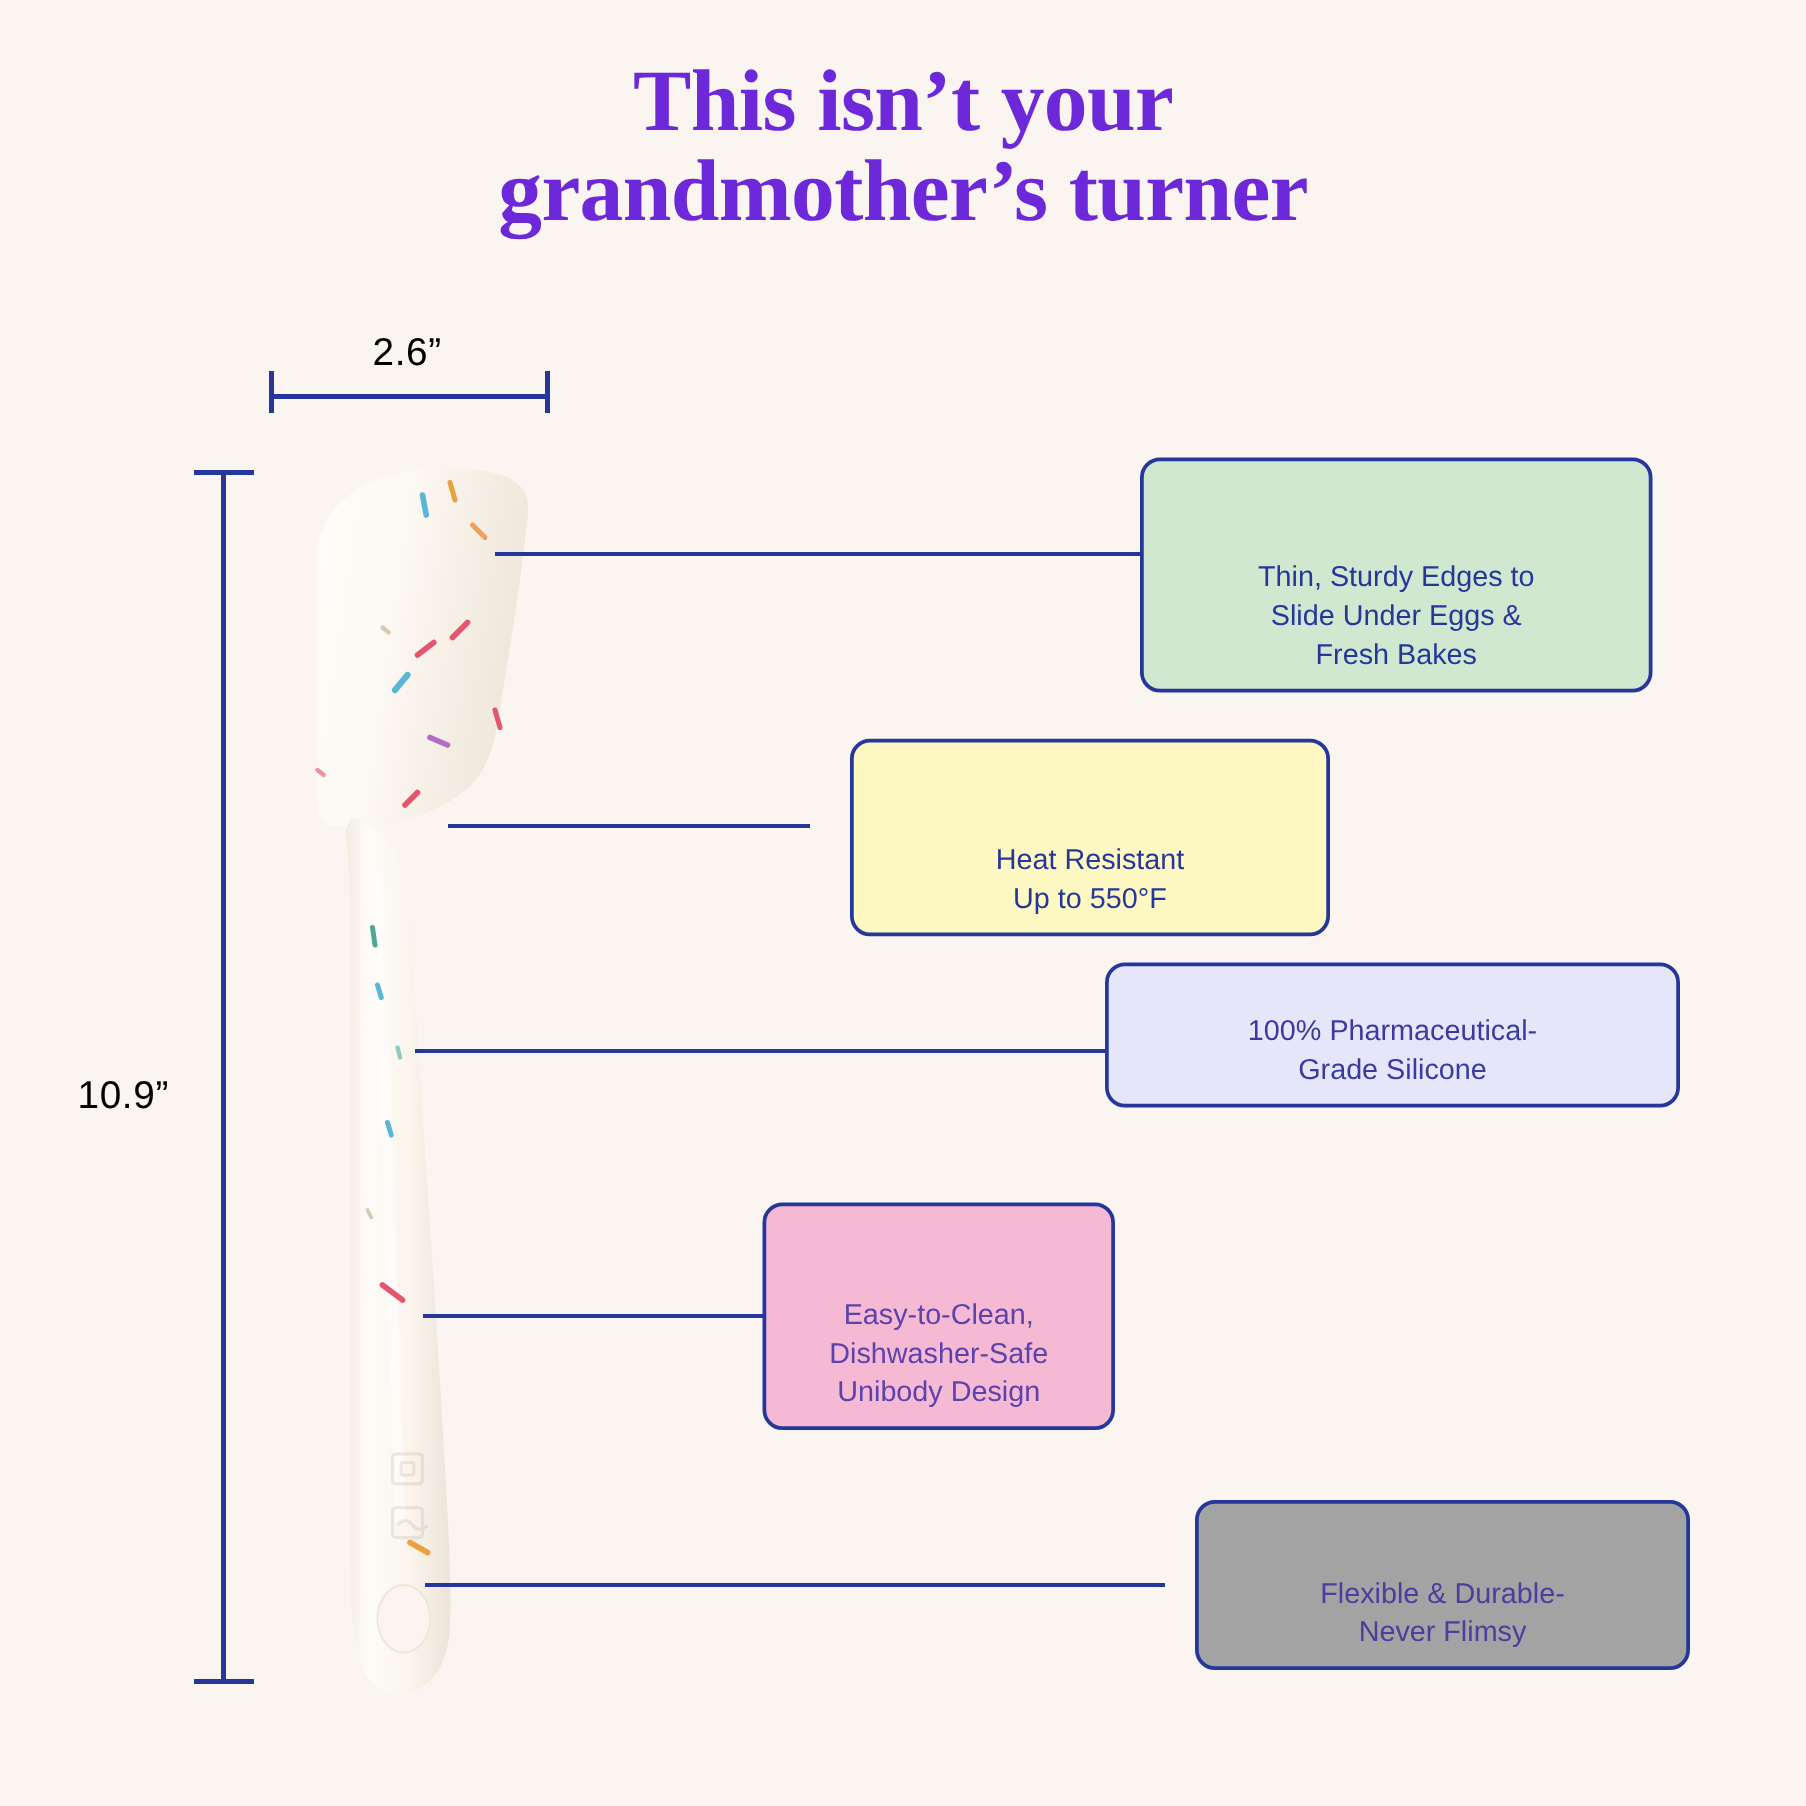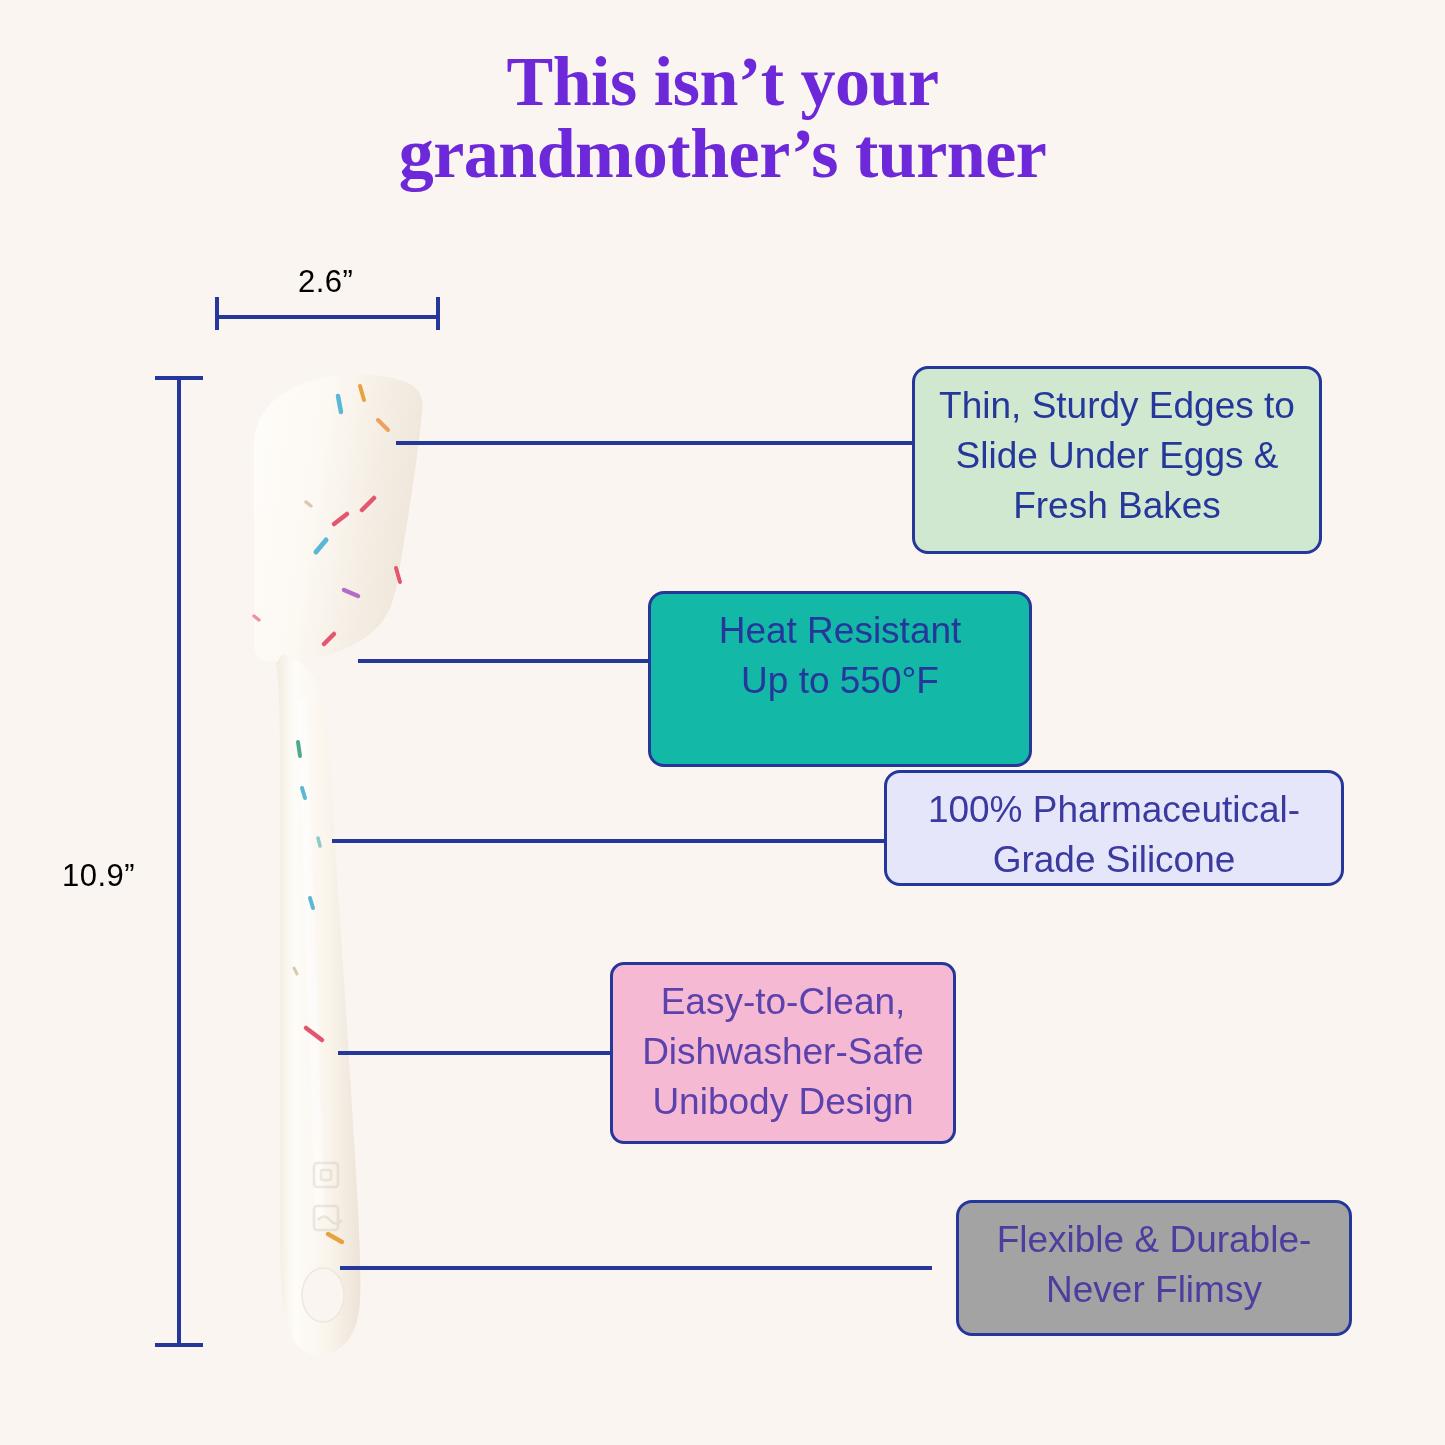--- a/index.html
+++ b/index.html
@@ -65,47 +65,47 @@
     width: 250px;
     height: 1000px;
   }
 
   
   .callout {
     position: absolute;
     border: 3px solid #25379B;
     border-radius: 16px;
     display: flex;
-    align-items: flex-start;
+    align-items: flex-end;
     justify-content: center;
     text-align: center;
     font-family: "Liberation Sans", sans-serif;
-    font-size: 37px;
+    font-size: 23px;
     line-height: 1.35;
     font-weight: 400;
     padding: 12px 18px;
   }
   .callout .ctext { display: block; }
   .callout .ctext span { display: block; white-space: nowrap; }
 
   #callout-edges {
     left: 912px;  top: 366px;  width: 410px;  height: 188px;
     background: #CFE8CF; color: #25379B;
   }
   #callout-heat {
-    left: 648px;  top: 591px;  width: 384px;  height: 176px;
-    background: #14b8a6; color: #25379B;
+    left: 680px;  top: 591px;  width: 384px;  height: 158px;
+    background: #fef9c3; color: #25379B;
   }
   #callout-silicone {
     left: 884px;  top: 770px;  width: 460px;  height: 116px;
     background: #E6E6FA; color: #3A3AA0;
   }
   #callout-clean {
-    left: 610px;  top: 962px;  width: 346px;  height: 182px;
-    background: #F6B9D4; color: #5B42AC; border-radius: 14px;
+    left: 610px;  top: 962px;  width: 282px;  height: 182px;
+    background: #F6B9D4; color: #5B42AC;
   }
   #callout-flex {
     left: 956px;  top: 1200px; width: 396px;  height: 136px;
     background: #a3a3a3; color: #4B3E9E;
   }
 </style>
 </head>
 <body>
 
 <div id="stage">

